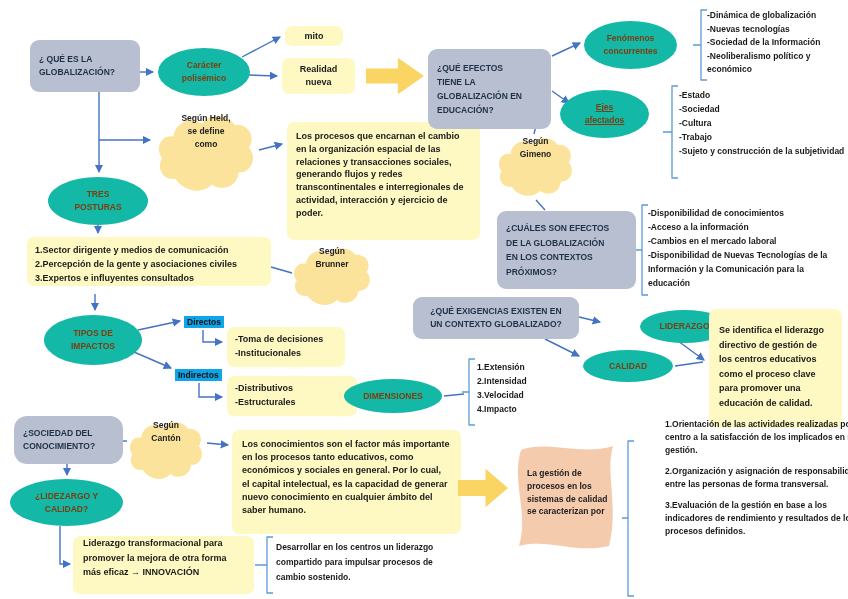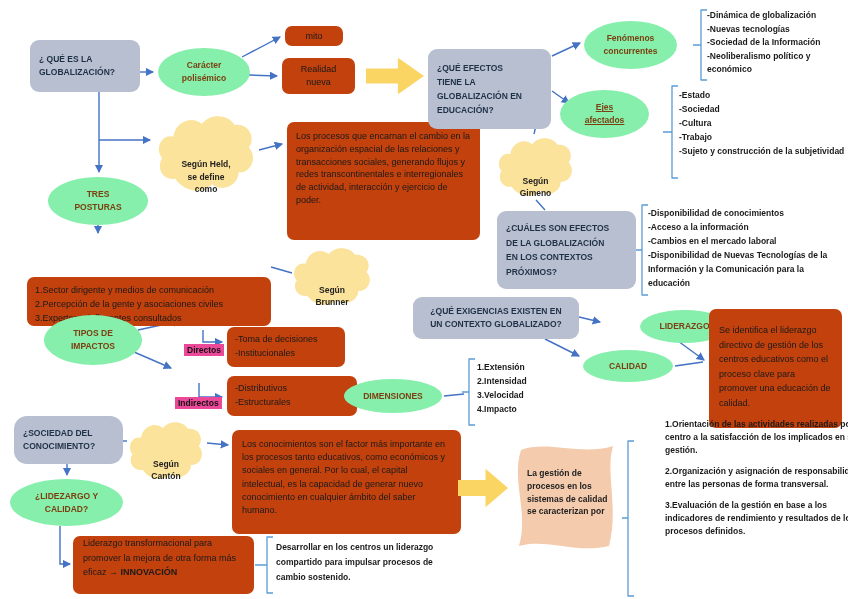--- a/index.html
+++ b/index.html
@@ -2,33 +2,33 @@
 <html><head>
 <meta charset="utf-8">
 <style>
   html,body{margin:0;padding:0;background:#ffffff;}
   #stage{position:relative;width:848px;height:599px;background:#ffffff;overflow:hidden;
          font-family:"Liberation Sans",sans-serif;}
   .node{position:absolute;box-sizing:border-box;}
   .bluebox{background:#B7BFD0;border-radius:9px;color:#1F3147;font-weight:700;
            font-size:8.5px;line-height:1.55;display:flex;align-items:center;padding:4px 9px;}
   .bluebox.center{justify-content:center;text-align:center;}
-  .ellipse{background:#86efac;border-radius:50%;color:#7B3F10;font-weight:700;
+  .ellipse{background:#14b8a6;border-radius:50%;color:#7B3F10;font-weight:700;
            font-size:8.5px;line-height:1.5;display:flex;align-items:center;
            justify-content:center;text-align:center;}
-  .green{background:#c2410c;border-radius:7px;color:#1a1a1a;font-size:9px;
-         font-weight:400;line-height:1.42;padding:5px 8px;}
+  .green{background:#fef9c3;border-radius:7px;color:#1a1a1a;font-size:9px;
+         font-weight:700;line-height:1.42;padding:5px 8px;}
   .green.center{display:flex;align-items:center;justify-content:center;text-align:center;}
-  .cloud{display:flex;align-items:flex-end;justify-content:center;text-align:center;
+  .cloud{display:flex;align-items:flex-start;justify-content:center;text-align:center;
          font-size:8.5px;color:#222;font-weight:600;}
   .cloud .bg{position:absolute;inset:0;width:100%;height:100%;}
   .cloud .ct{position:relative;line-height:1.5;}
   .cloud b{font-weight:800;}
-  .cyan-tag{background:#ec4899;color:#111;font-weight:700;font-size:8.5px;
-            padding:1px 3px;line-height:1.2;margin-top:28px;}
+  .cyan-tag{background:#0ea5e9;color:#111;font-weight:700;font-size:8.5px;
+            padding:1px 3px;line-height:1.2;}
   .blist{color:#1a1a1a;font-size:8.5px;font-weight:600;line-height:14px;}
   .blist.tight{line-height:13.5px;}
   .gestion p{margin:0 0 8px 0;font-size:8.5px;font-weight:600;line-height:13px;color:#1a1a1a;}
   .pre{white-space:pre-line;}
   .yellow-arrow{background:#FBD563;
     clip-path:polygon(0 30%,55% 30%,55% 2%,100% 50%,55% 98%,55% 70%,0 70%);}
   svg.layer{position:absolute;left:0;top:0;width:848px;height:599px;}
   .conn{stroke:#4472C4;stroke-width:1.4;fill:none;}
   .brk{stroke:#5B9BD5;stroke-width:1.3;fill:none;stroke-linejoin:round;}
   .wave-text{position:absolute;left:22px;top:27px;width:84px;font-size:8.5px;
@@ -110,21 +110,21 @@
       <div class="pre">se define
 como</div>
     </div>
   </div>
 
   <div class="node green" style="left:287px;top:122px;width:193px;height:118px;padding:8px 9px;">Los procesos que encarnan el cambio en la organización espacial de las relaciones y transacciones sociales, generando flujos y redes transcontinentales e interregionales de actividad, interacción y ejercicio de poder.</div>
 
   <div class="node ellipse pre" style="left:48px;top:177px;width:100px;height:48px;">TRES
 POSTURAS</div>
 
-  <div class="node green" style="left:27px;top:237px;width:244px;height:49px;padding:6px 8px;line-height:14px;margin-top:40px;">
+  <div class="node green" style="left:27px;top:237px;width:244px;height:49px;padding:6px 8px;line-height:14px;">
     <div>1.Sector dirigente y medios de comunicación</div>
     <div>2.Percepción de la gente y asociaciones civiles</div>
     <div>3.Expertos e influyentes consultados</div>
   </div>
 
   <div class="node cloud" style="left:291px;top:245px;width:82px;height:64px;">
     <svg class="bg" viewBox="0 0 100 78" preserveAspectRatio="none">
         <use href="#cloudShape"></use>
       </svg>
     <div class="ct">

